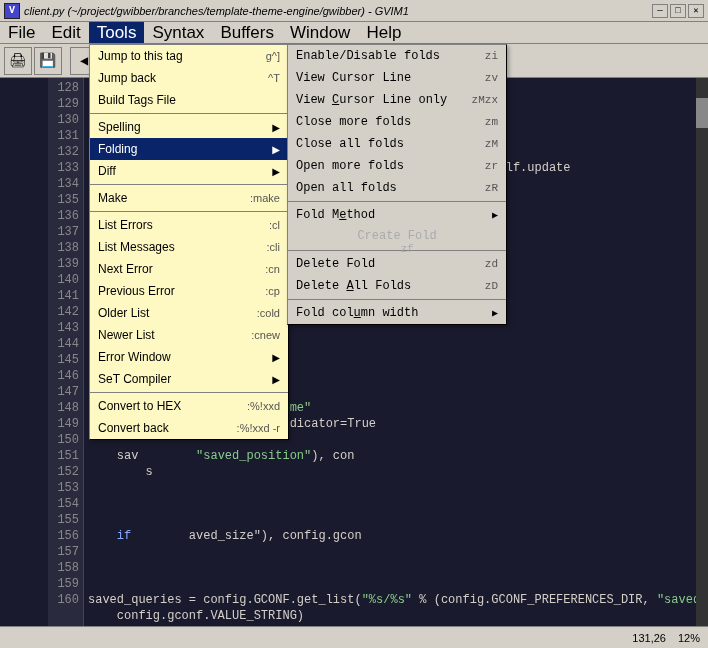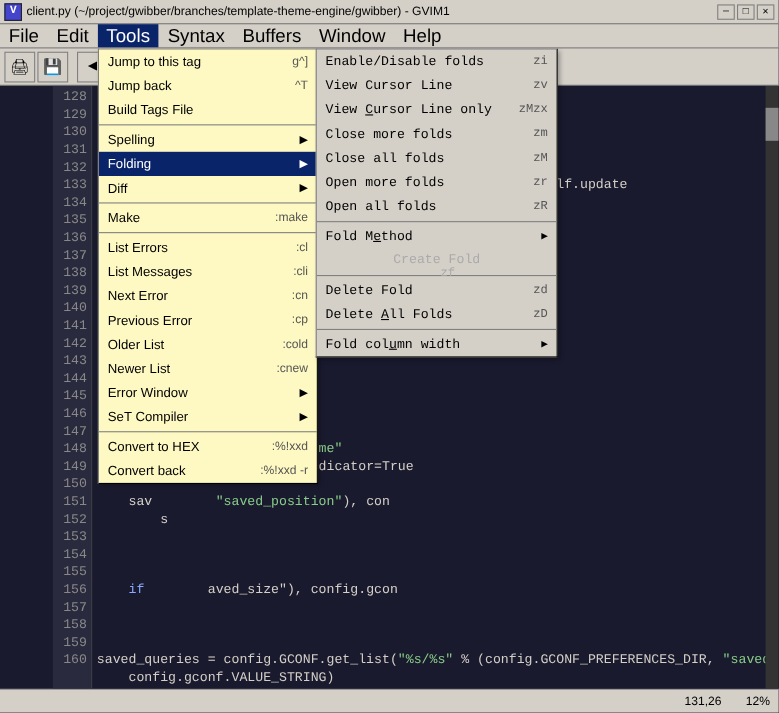--- a/index.html
+++ b/index.html
@@ -36,20 +36,21 @@
       align-items: center;
       justify-content: center;
       font-size: 10px;
       color: white;
       font-weight: bold;
     }
     #titlebar-title {
       font-family: Arial, sans-serif;
       font-size: 11px;
       color: #000;
+      font-style: italic;
     }
     #titlebar-buttons {
       display: flex;
       gap: 2px;
     }
     .tb-btn {
       width: 16px;
       height: 14px;
       border: 1px solid #808080;
       background: #d4d0c8;
@@ -166,21 +167,21 @@
     #statusbar {
       background: #d4d0c8;
       height: 22px;
       display: flex;
       align-items: center;
       justify-content: flex-end;
       padding: 0 8px;
       font-family: Arial, sans-serif;
       font-size: 11px;
       border-top: 1px solid #808080;
-      gap: 22px;
+      gap: 12px;
     }
 
     
     #tools-menu {
       position: absolute;
       top: 44px;
       left: 89px;
       background: #fef9c3;
       border: 1px solid #808080;
       border-right: 1px solid #000;

